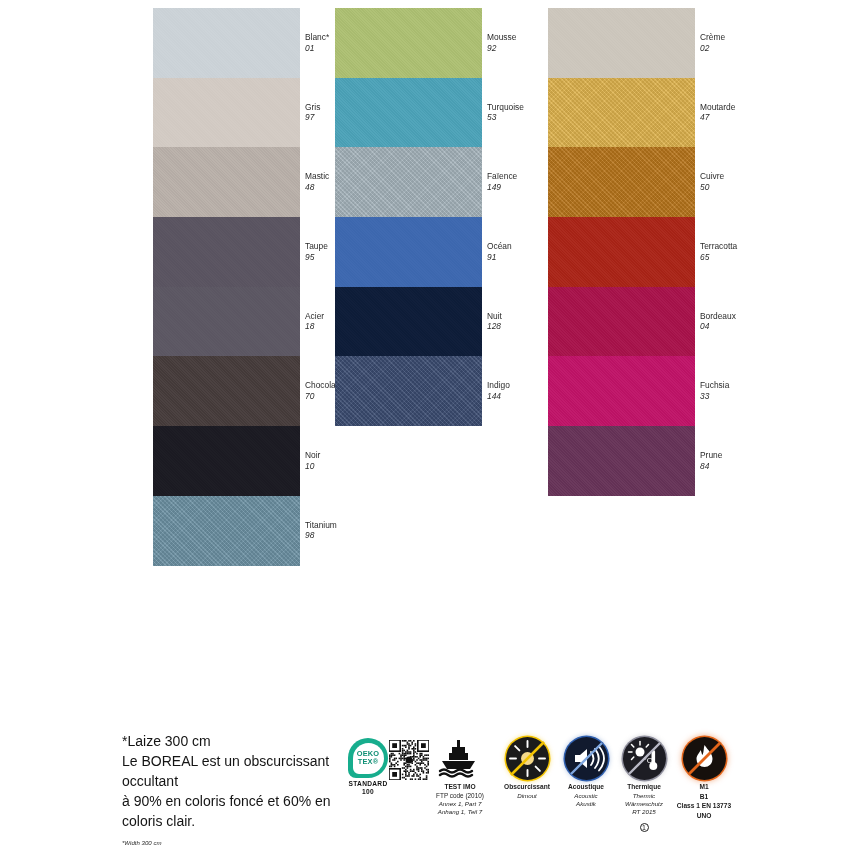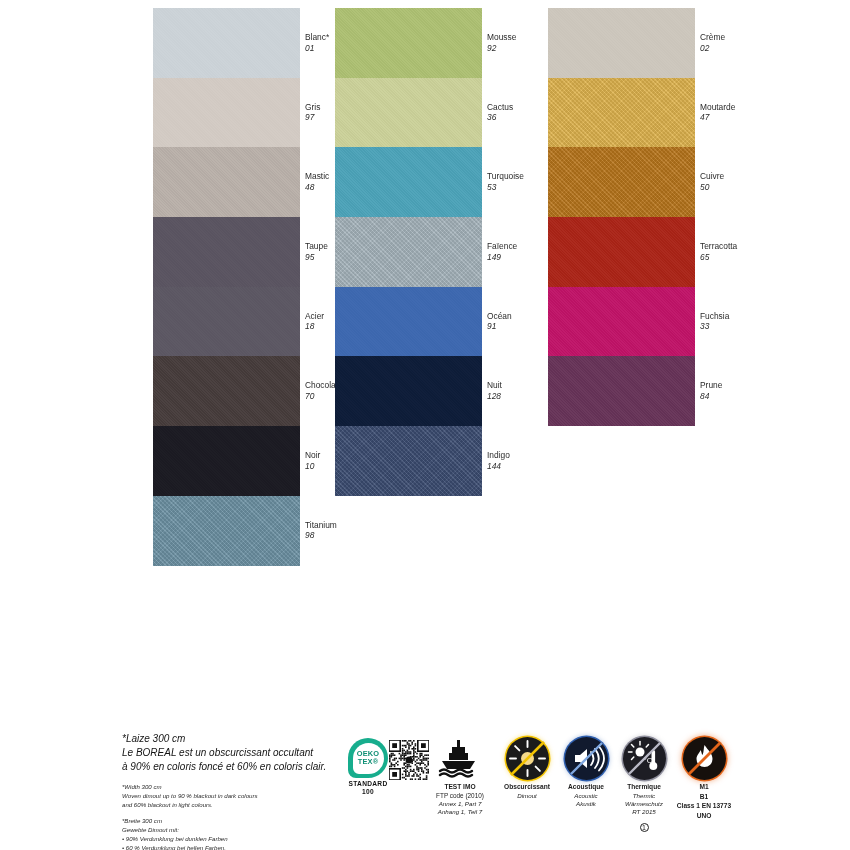--- a/index.html
+++ b/index.html
@@ -63,25 +63,24 @@
     width: 850px; height: 120px;
   }
 
   .legal {
     position: absolute;
     left: 122px; top: 2px;
     width: 225px;
     color: #1b1b1b;
   }
   .legal .fr {
-    font-size: 10px;
+    font-size: 14px;
     line-height: 1.42;
     font-weight: 400;
     color: #141414;
-    font-style: italic;
   }
   .legal .sub {
     margin-top: 7px;
     font-size: 6.1px;
     font-style: italic;
     line-height: 1.5;
     color: #2a2a2a;
   }
   .legal .blk2 { margin-top: 7px; }
 
@@ -233,27 +232,20 @@
       </div>
     <div class="column col2">
         <div class="swatch-row">
           <div class="chip " style="background: rgb(173, 192, 114);"></div>
           <div class="chip-label">
             <span class="nm">Mousse</span>
             <span class="cd">92</span>
           </div>
         </div>
         <div class="swatch-row">
-          <div class="chip " style="background: rgb(203, 209, 153);"></div>
-          <div class="chip-label">
-            <span class="nm">Cactus</span>
-            <span class="cd">36</span>
-          </div>
-        </div>
-        <div class="swatch-row">
           <div class="chip " style="background: rgb(75, 162, 184);"></div>
           <div class="chip-label">
             <span class="nm">Turquoise</span>
             <span class="cd">53</span>
           </div>
         </div>
         <div class="swatch-row">
           <div class="chip coarse" style="background: rgb(167, 181, 189);"></div>
           <div class="chip-label">
             <span class="nm">Faïence</span>
@@ -302,20 +294,27 @@
           <div class="chip-label">
             <span class="nm">Cuivre</span>
             <span class="cd">50</span>
           </div>
         </div>
         <div class="swatch-row">
           <div class="chip " style="background: rgb(170, 35, 22);"></div>
           <div class="chip-label">
             <span class="nm">Terracotta</span>
             <span class="cd">65</span>
+          </div>
+        </div>
+        <div class="swatch-row">
+          <div class="chip " style="background: rgb(168, 17, 74);"></div>
+          <div class="chip-label">
+            <span class="nm">Bordeaux</span>
+            <span class="cd">04</span>
           </div>
         </div>
         <div class="swatch-row">
           <div class="chip " style="background: rgb(192, 18, 103);"></div>
           <div class="chip-label">
             <span class="nm">Fuchsia</span>
             <span class="cd">33</span>
           </div>
         </div>
         <div class="swatch-row">

